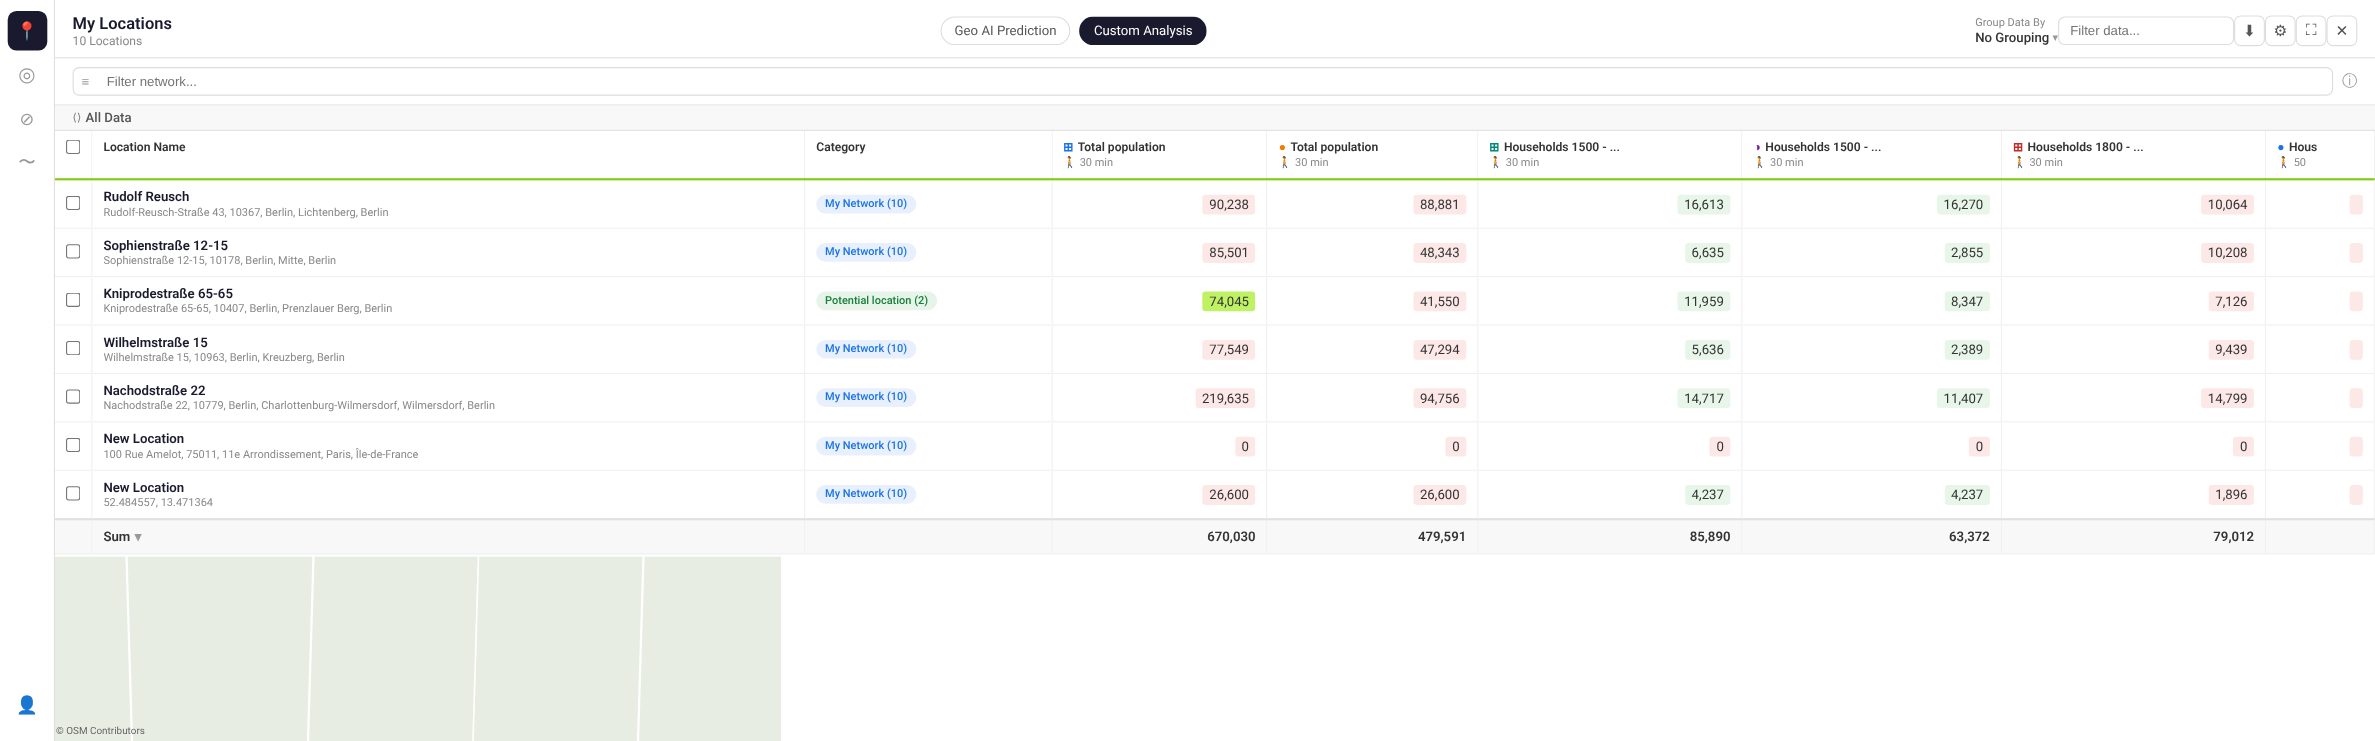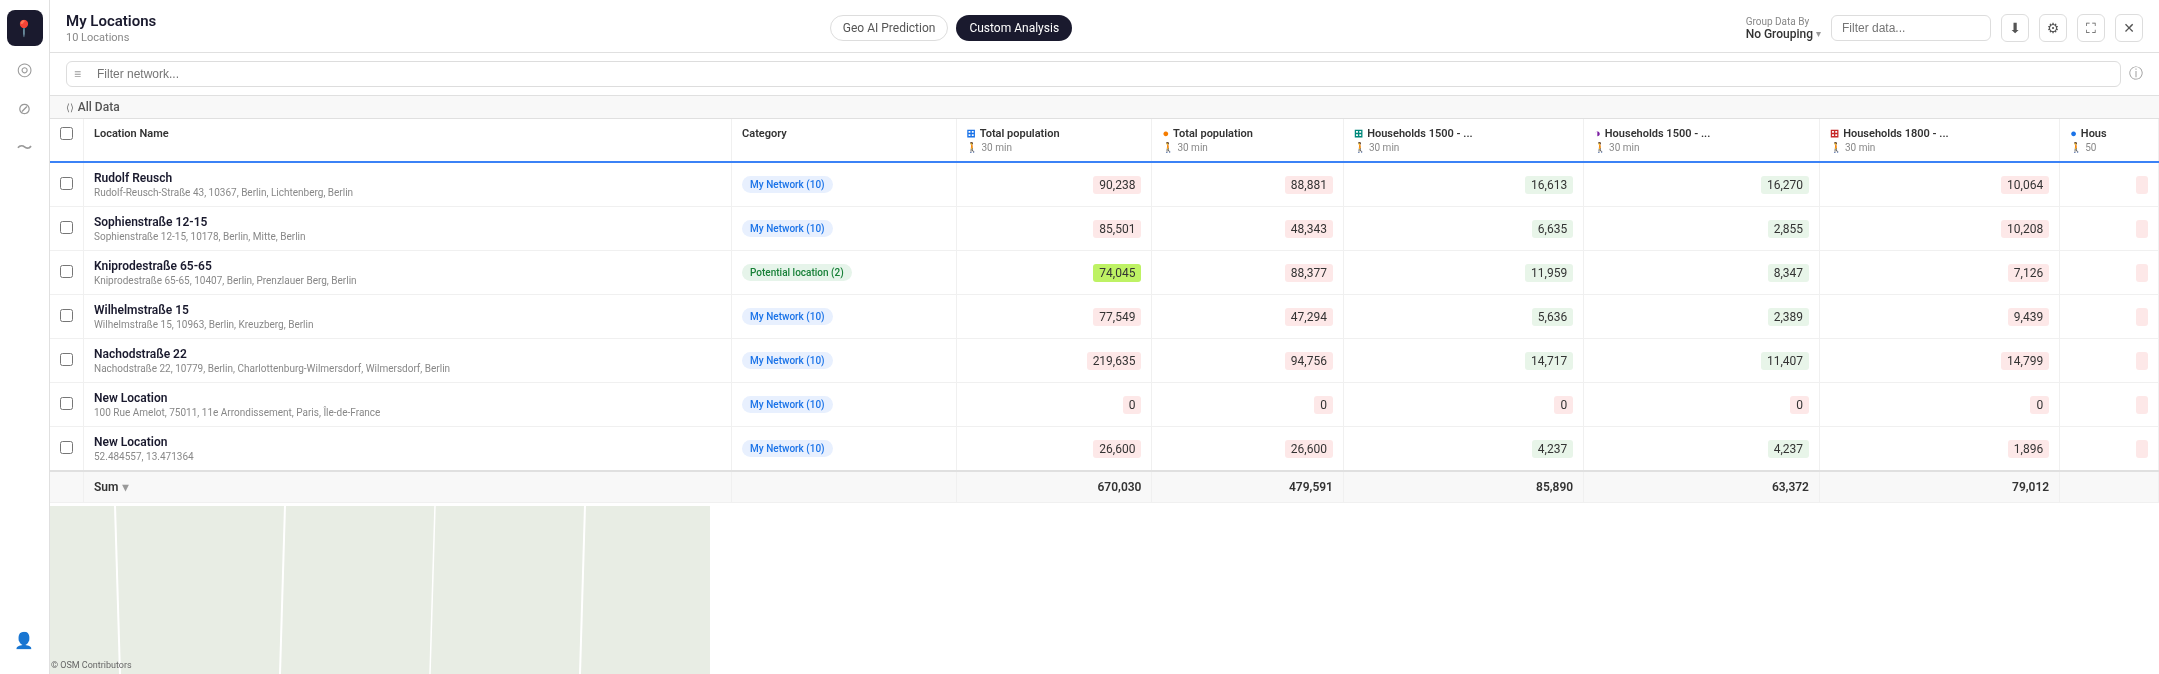--- a/index.html
+++ b/index.html
@@ -71,21 +71,21 @@
 
     .panel-tabs { display: flex; align-items: center; gap: 8px; }
     .tab-pill {
       padding: 5px 12px; border-radius: 20px; font-size: 12px; cursor: pointer;
       border: 1px solid transparent;
     }
     .tab-pill.inactive { color: #555; background: transparent; border-color: #ddd; }
     .tab-pill.active { background: #1a1a2e; color: #fff; }
 
     .panel-header-right {
-      display: flex; align-items: center; gap: 10px;
+      display: flex; align-items: center; 
     }
     .group-data-label { font-size: 10px; color: #888; }
     .group-data-value { font-size: 12px; color: #333; font-weight: 500; display: flex; align-items: center; gap: 3px; }
     .filter-input-wrapper {
       position: relative; display: flex; align-items: flex-end;
     }
     .filter-input {
       border: 1px solid #ddd; border-radius: 6px; padding: 5px 10px;
       font-size: 12px; width: 160px; color: #333;
       outline: none;
@@ -119,21 +119,21 @@
     }
     .collapse-icon { font-size: 10px; color: #777; }
 
     
     .table-wrapper {
       flex: 1; overflow: auto;
     }
     table {
       width: 100%; border-collapse: collapse; font-size: 12px;
     }
-    thead tr { background: #fff; border-bottom: 2px solid #3b82f6; }
+    thead tr { background: #fff; border-bottom: 2px solid #84cc16; }
     th {
       padding: 8px 10px; text-align: left; font-weight: 500; color: #555;
       white-space: nowrap; border-right: 1px solid #f0f0f0;
       vertical-align: top; position: sticky; top: 0; background: #fff; z-index: 5;
     }
     th .col-header-top { display: flex; align-items: center; gap: 4px; font-weight: 600; font-size: 11px; color: #333; }
     th .col-header-sub { font-size: 10px; color: #888; font-weight: 400; display: flex; align-items: center; gap: 3px; margin-top: 2px; }
 
     tbody tr { border-bottom: 1px solid #f0f0f0; }
     td { padding: 8px 10px; vertical-align: middle; border-right: 1px solid #f0f0f0; }
@@ -452,21 +452,21 @@
       <div class="location-name">Kniprodestraße 65-65</div>
       <div class="location-addr">Kniprodestraße 65-65, 10407, Berlin, Prenzlauer Berg, Berlin</div>
     </td>
     <td>
       <span class="badge badge-green">Potential location (2)</span>
     </td>
     <td class="num-cell">
       <span style="background:#bef264; border-radius:3px; padding:2px 6px;">74,045</span>
     </td>
     <td class="num-cell">
-      <span style="background:#fde8e8; border-radius:3px; padding:2px 6px;">88,377</span>
+      <span style="background:#fde8e8; border-radius:3px; padding:2px 6px;">41,550</span>
     </td>
     <td class="num-cell">
       <span style="background:#e8f5e9; border-radius:3px; padding:2px 6px;">11,959</span>
     </td>
     <td class="num-cell">
       <span style="background:#e8f5e9; border-radius:3px; padding:2px 6px;">8,347</span>
     </td>
     <td class="num-cell">
       <span style="background:#fde8e8; border-radius:3px; padding:2px 6px;">7,126</span>
     </td>

